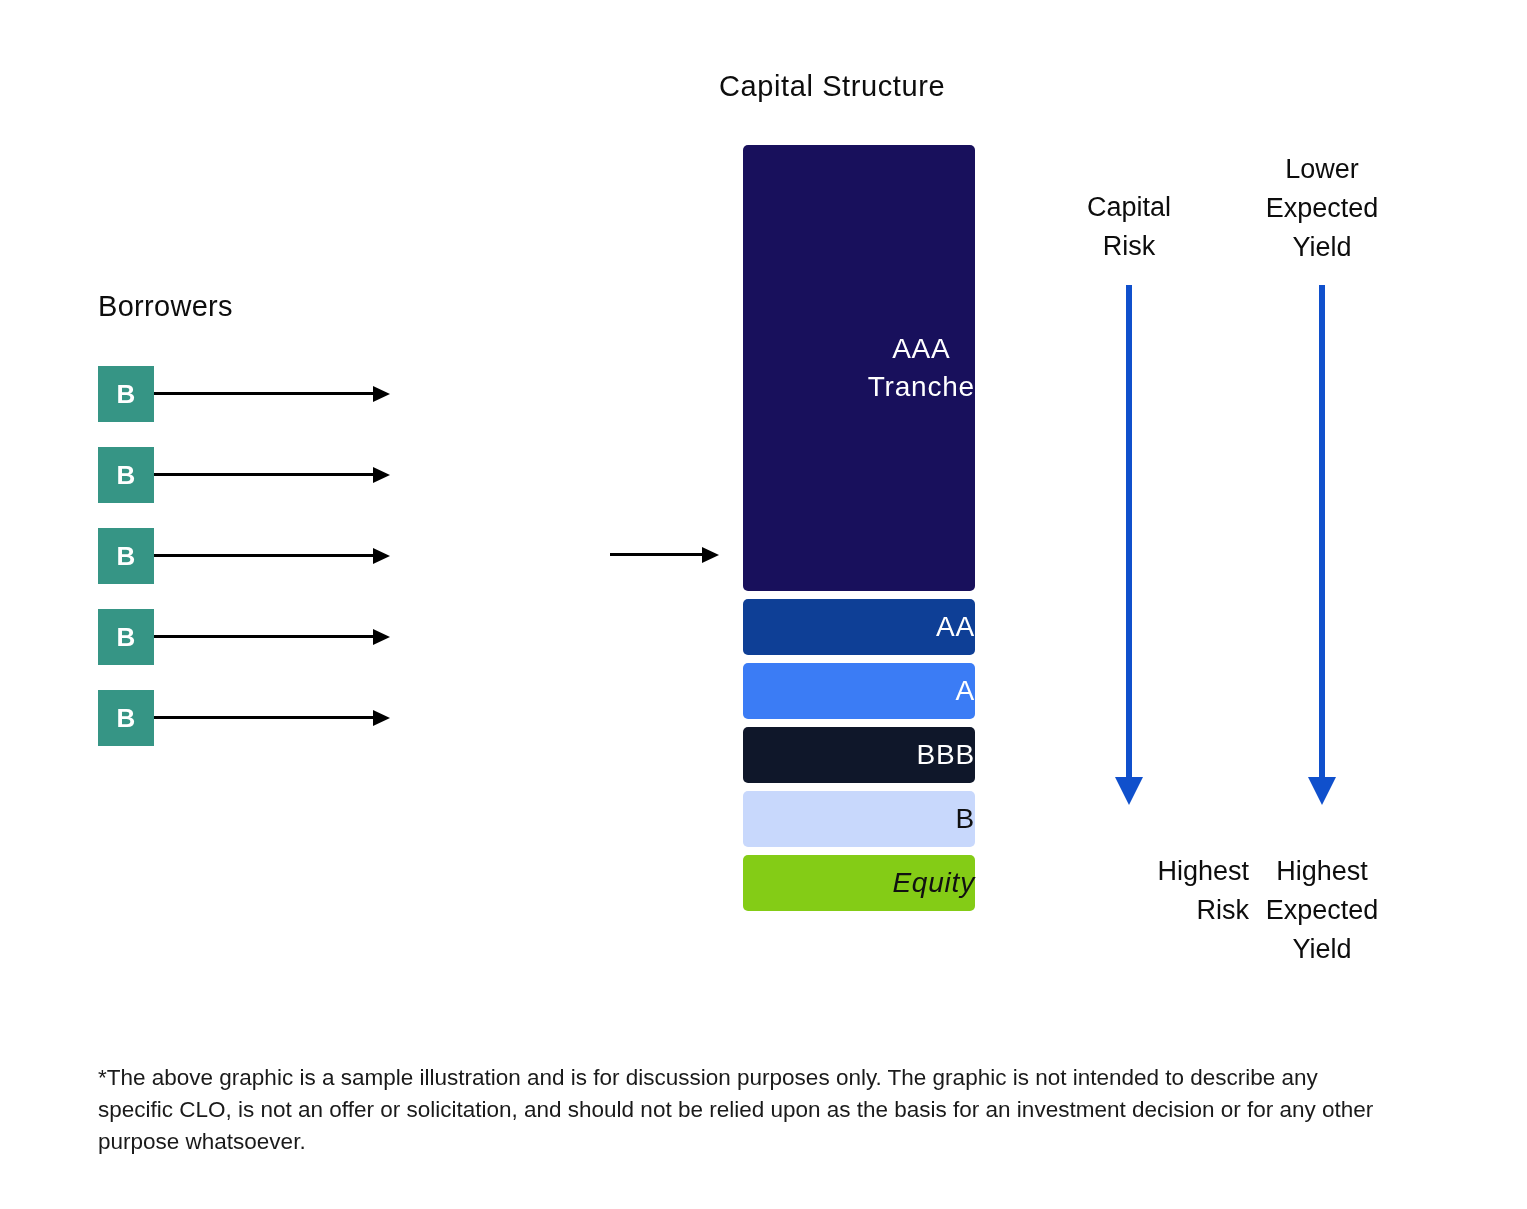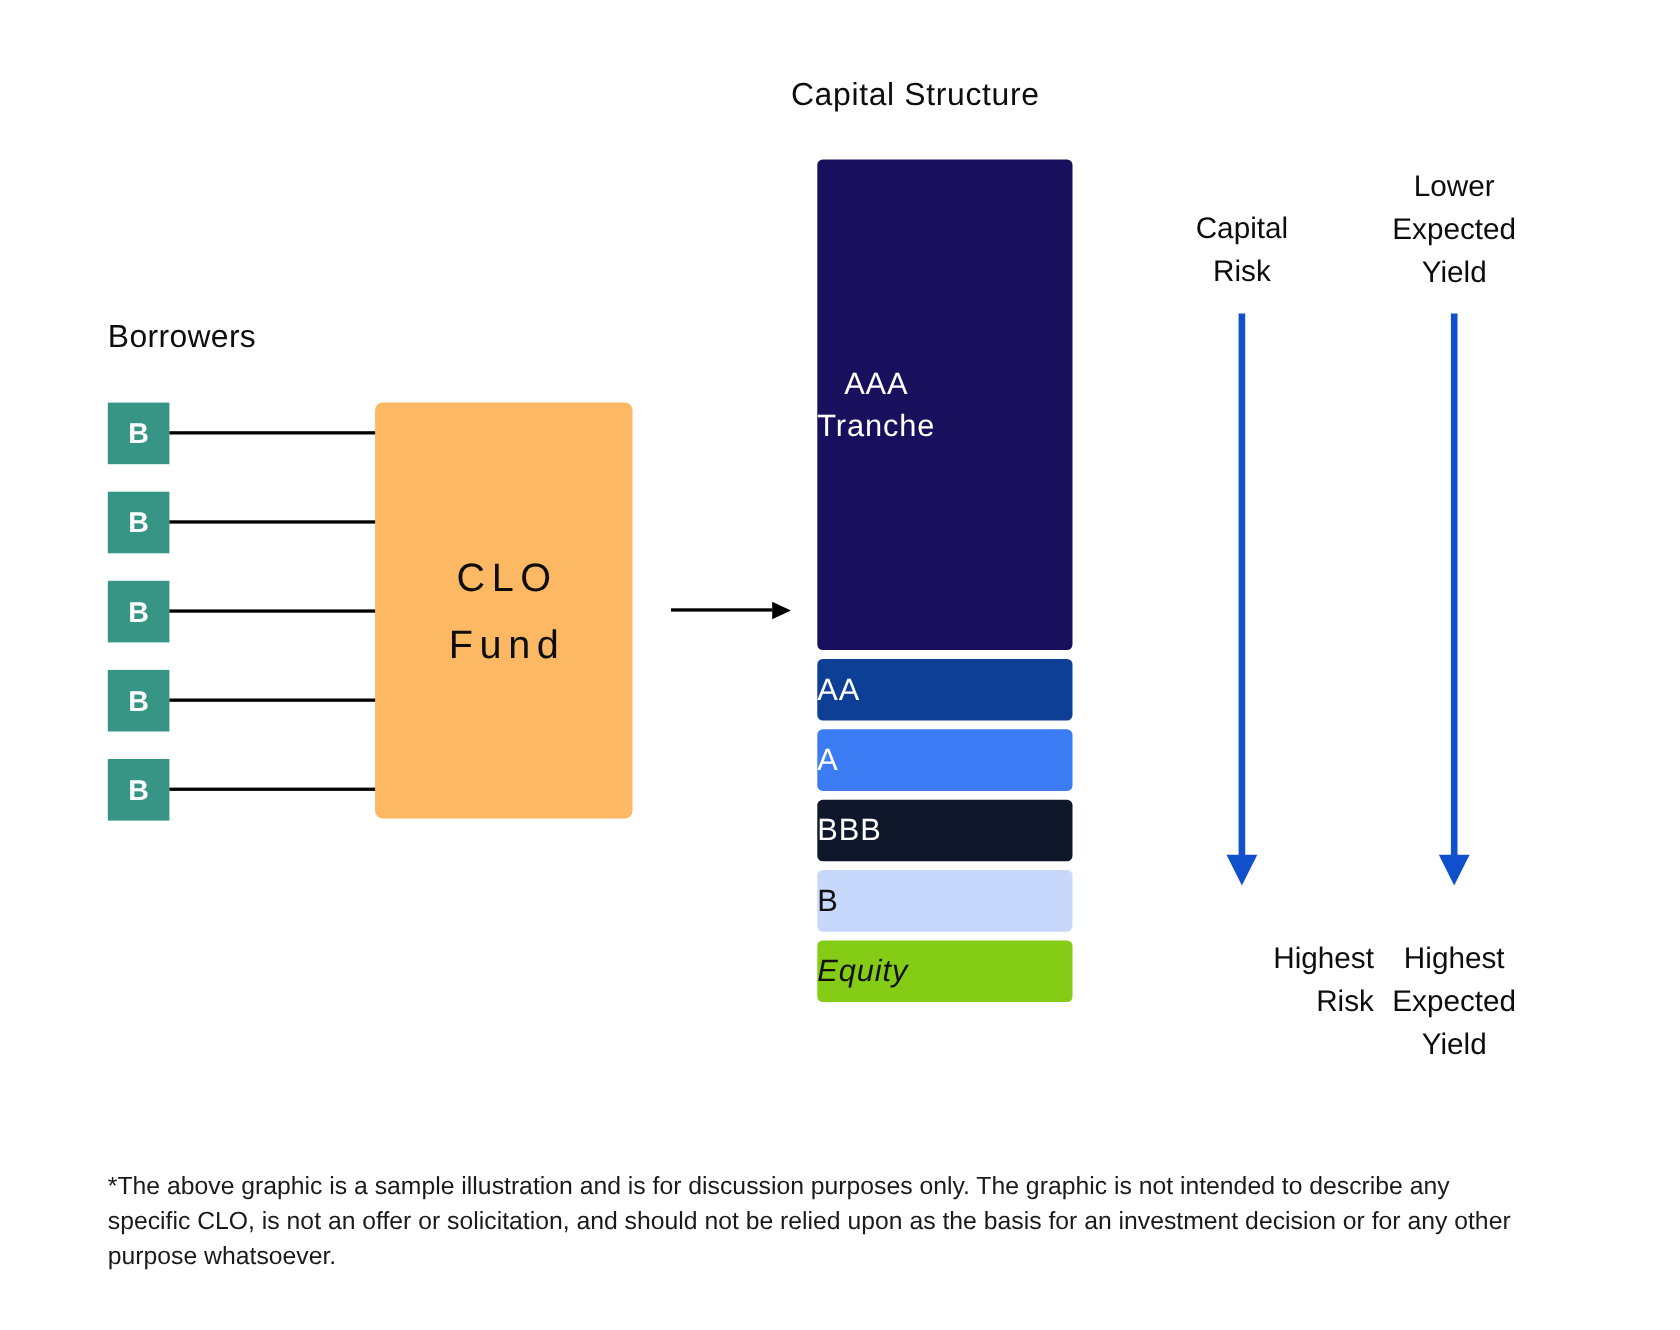--- a/index.html
+++ b/index.html
@@ -122,21 +122,21 @@
     position: absolute;
     left: 731px;
     top: 145px;
     width: 232px;
   }
   .tranche {
     width: 232px;
     border-radius: 5px;
     display: flex;
     align-items: center;
-    justify-content: flex-start;
+    justify-content: flex-end;
     text-align: center;
     box-sizing: border-box;
     margin-bottom: 8px;
   }
   .tranche-label {
     font-size: 28px;
     letter-spacing: 0.8px;
     line-height: 1.35;
   }
   .tranche.aaa .tranche-label { font-size: 28px; }
@@ -229,24 +229,20 @@
   </div>
 
   <div class="borrower-row" style="top:690px;">
     <div class="borrower-box">B</div>
     <div class="borrower-arrow">
       <div class="arrow-shaft" style="width:219px;"></div>
       <div class="arrow-head" style="left:219px;"></div>
     </div>
   </div>
 
-  <div id="clo-fund-box">
-    <div class="fund-line">CLO</div>
-    <div class="fund-line">Fund</div>
-  </div>
 
   <div id="fund-to-stack-arrow">
     <div class="arrow-shaft" style="width:92px;"></div>
     <div class="arrow-head" style="left:92px;"></div>
   </div>
 
   <div id="tranche-stack">
 
     <div class="tranche aaa" style="height:446px; background:#18105C; color:#ffffff;">
       <div class="tranche-label"><span>AAA</span><br><span>Tranche</span></div>

